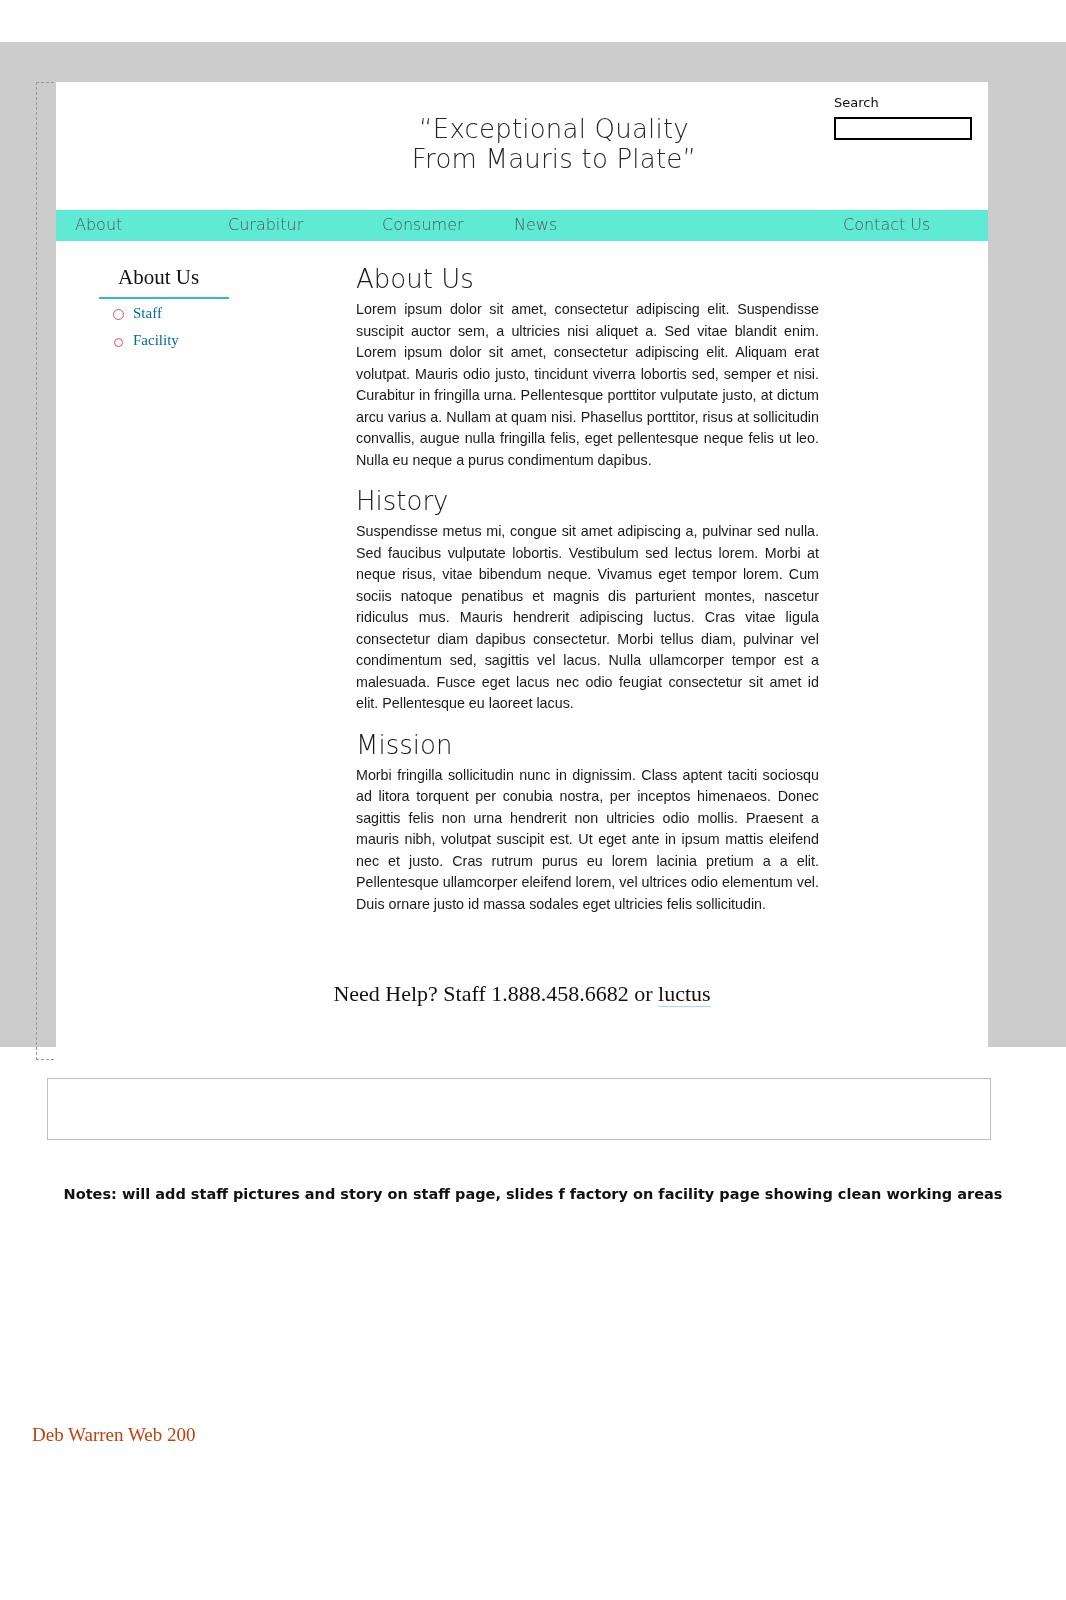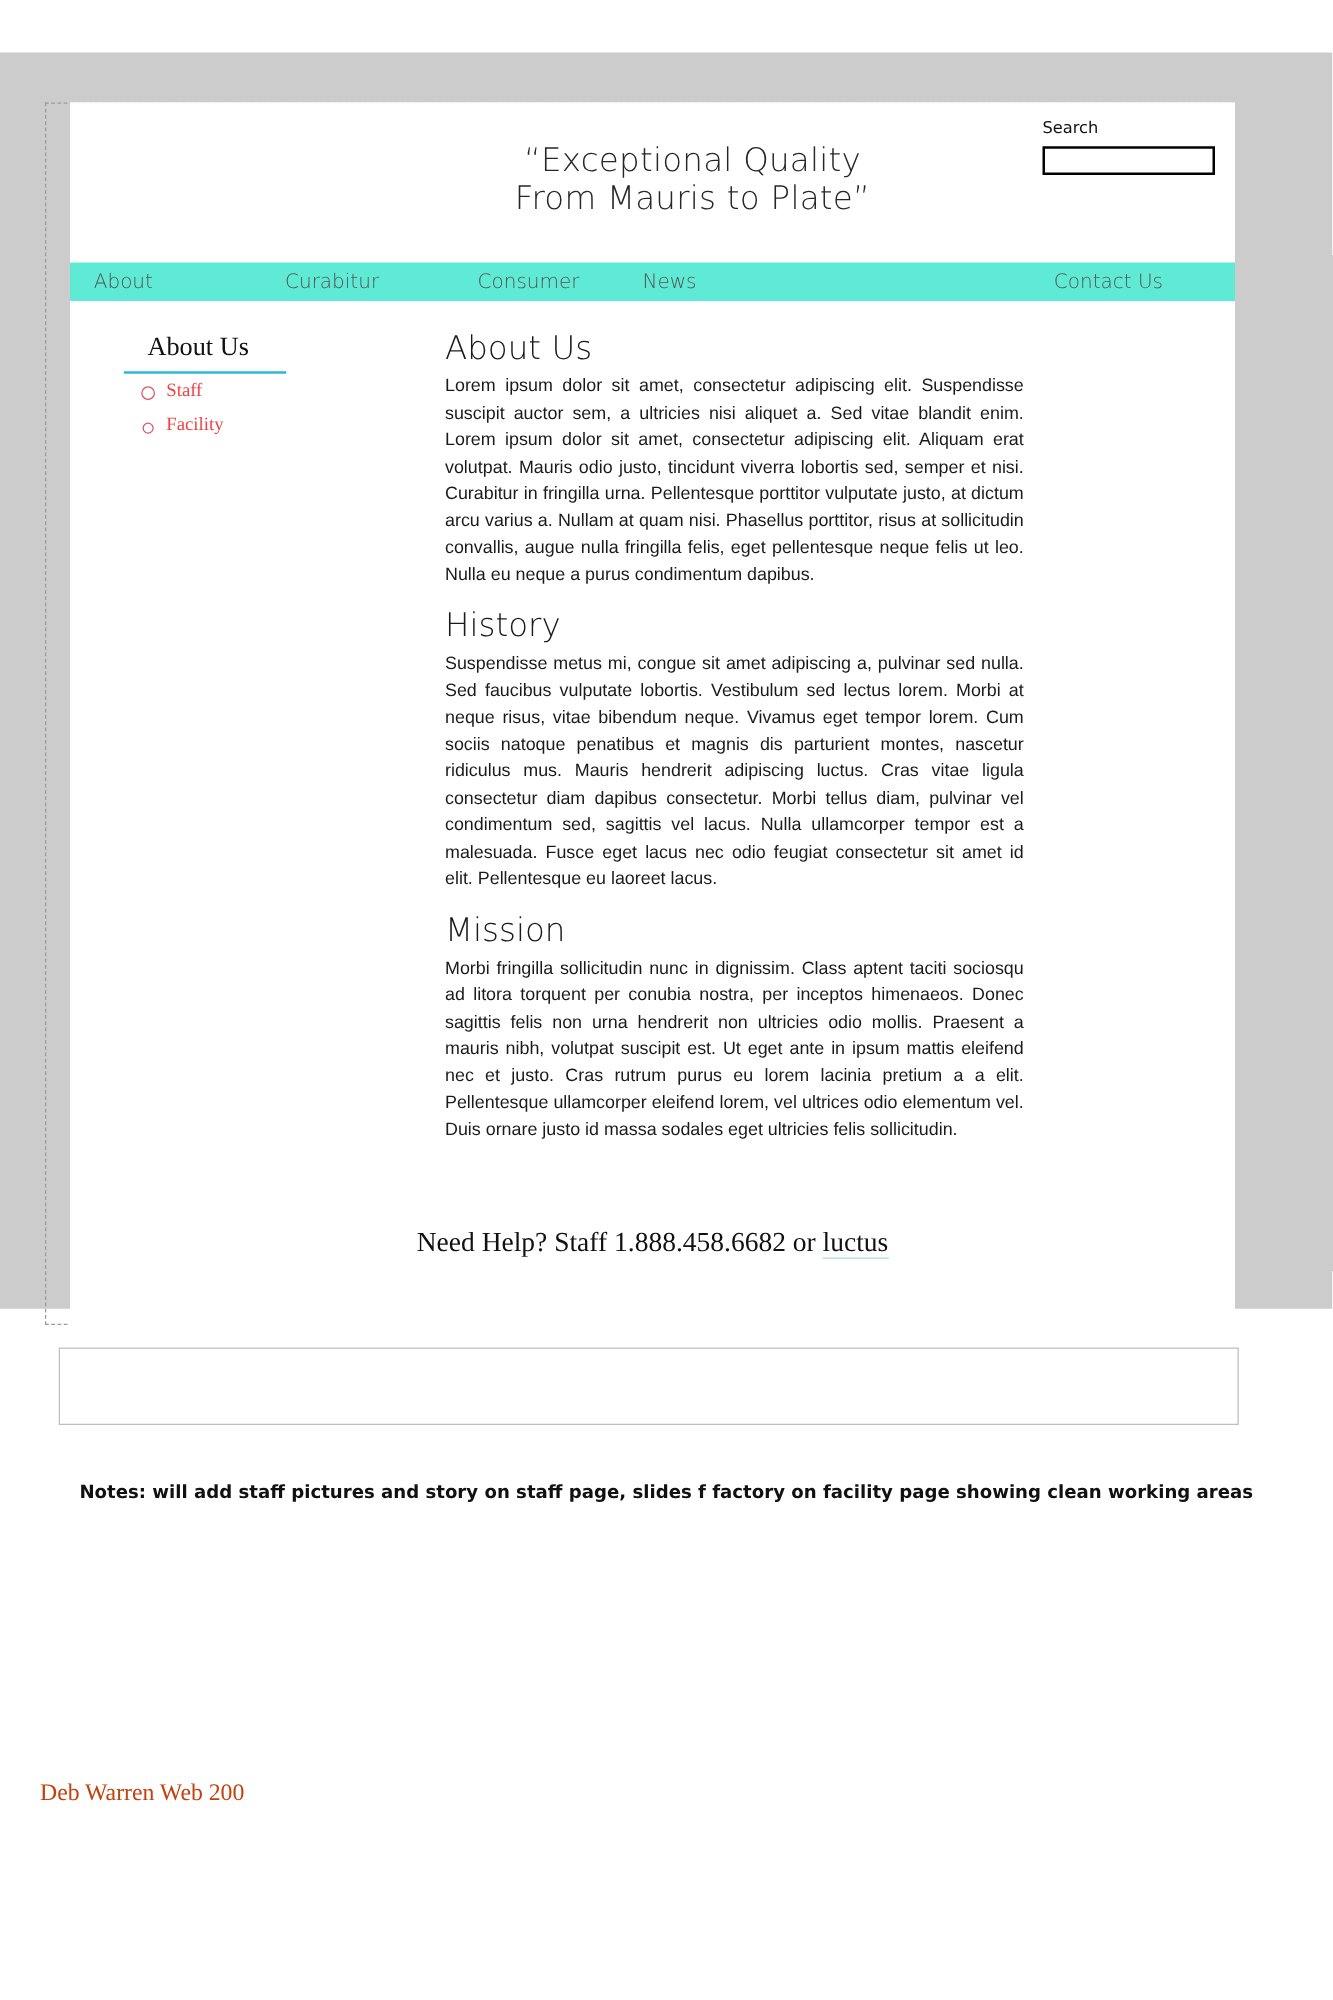--- a/index.html
+++ b/index.html
@@ -153,21 +153,21 @@
     left: 55px;
     top: 64px;
     list-style: none;
     margin: 0;
     padding: 0;
   }
   .sidebar-list li {
     position: relative;
     font-family: "Liberation Serif", serif;
     font-size: 15px;
-    color: #ef4444;
+    color: #0369a1;
     padding-left: 22px;
     margin-bottom: 10px;
     cursor: pointer;
   }
   .bullet {
     position: absolute;
     left: 2px;
     top: 4px;
     border: 1.5px solid #e0525f;
     border-radius: 50%;

